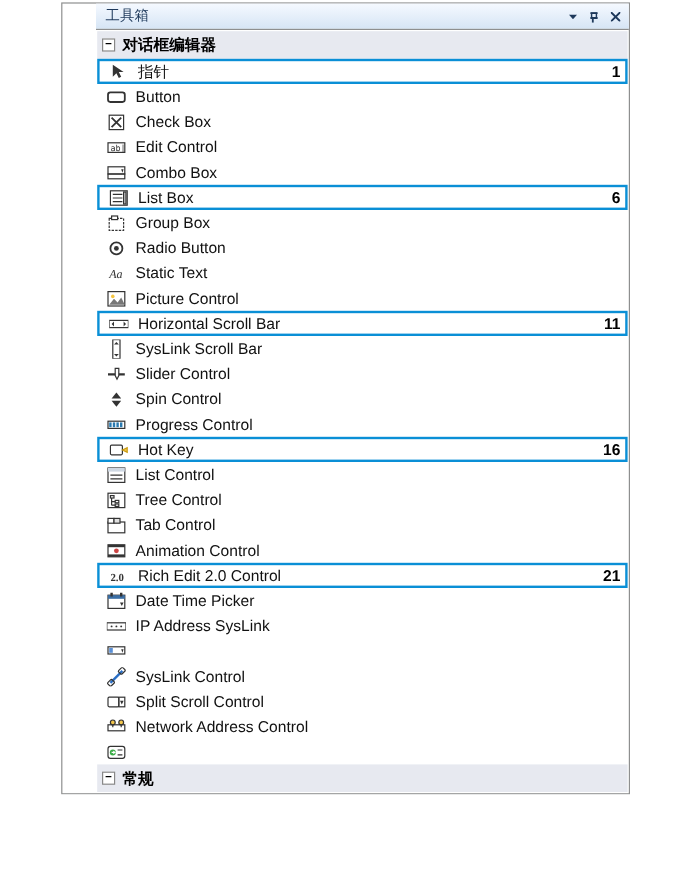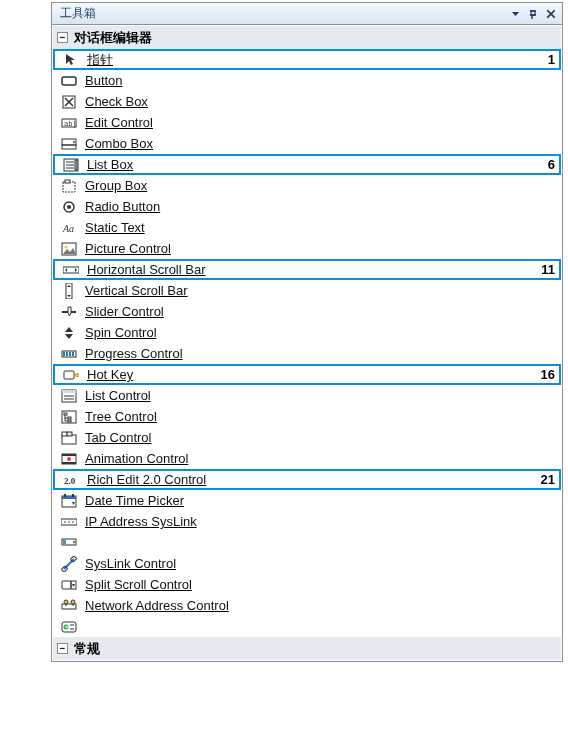--- a/index.html
+++ b/index.html
@@ -3,25 +3,26 @@
 <meta charset="utf-8">
 <style>
   * { box-sizing: border-box; margin: 0; padding: 0; }
   body {
     font-family: "Segoe UI", "Microsoft YaHei", sans-serif;
     font-size: 12px;
     background: #fff;
     color: #000;
   }
   .panel {
-    width: 512px;
+    width: 474px;
     margin-left: 51px;
     margin-top: 2px;
     border: 1px solid #8e8f8f;
     background: #fff;
+    padding-left: 28px;
   }
   .titlebar {
     height: 22px;
     background: linear-gradient(#F5F9FF, #D6E5F5);
     border-bottom: 1px solid #8e8f8f;
     display: flex;
     align-items: center;
     padding: 0 2px 0 8px;
     font-size: 12px;
     color: #1e395b;
@@ -51,21 +52,20 @@
     background: #fff;
     font-size: 9px; line-height: 9px;
     font-family: monospace;
   }
   .item {
     height: 21px;
     display: flex;
     align-items: center;
     padding: 0 4px;
     position: relative;
-    text-decoration: underline;
   }
   .item.highlighted {
     border: 2px solid #0A8FD6;
   }
   .item.highlighted .row-num {
     position: absolute;
     right: 4px;
     font-weight: bold;
     font-size: 13px;
   }
@@ -219,21 +219,21 @@
           <span class="row-num">11</span>
         </div>
         <div class="item">
           <span class="icon">
             <svg width="16" height="16" viewBox="0 0 16 16">
               <rect x="5" y="0" width="6" height="16" fill="none" stroke="#333"></rect>
               <path d="M8 2 L6 4 L10 4 Z" fill="#333"></path>
               <path d="M8 14 L6 12 L10 12 Z" fill="#333"></path>
             </svg>
           </span>
-          <span class="label">Vertical Scroll Bar</span>
+          <span class="label">SysLink Scroll Bar</span>
         </div>
         <div class="item">
           <span class="icon">
             <svg width="16" height="16" viewBox="0 0 16 16">
               <line x1="1" y1="8" x2="15" y2="8" stroke="#333" stroke-width="2"></line>
               <path d="M7 3 L10 3 L10 9 L8.5 12 L7 9 Z" fill="#fff" stroke="#333"></path>
             </svg>
           </span>
           <span class="label">Slider Control</span>
         </div>

